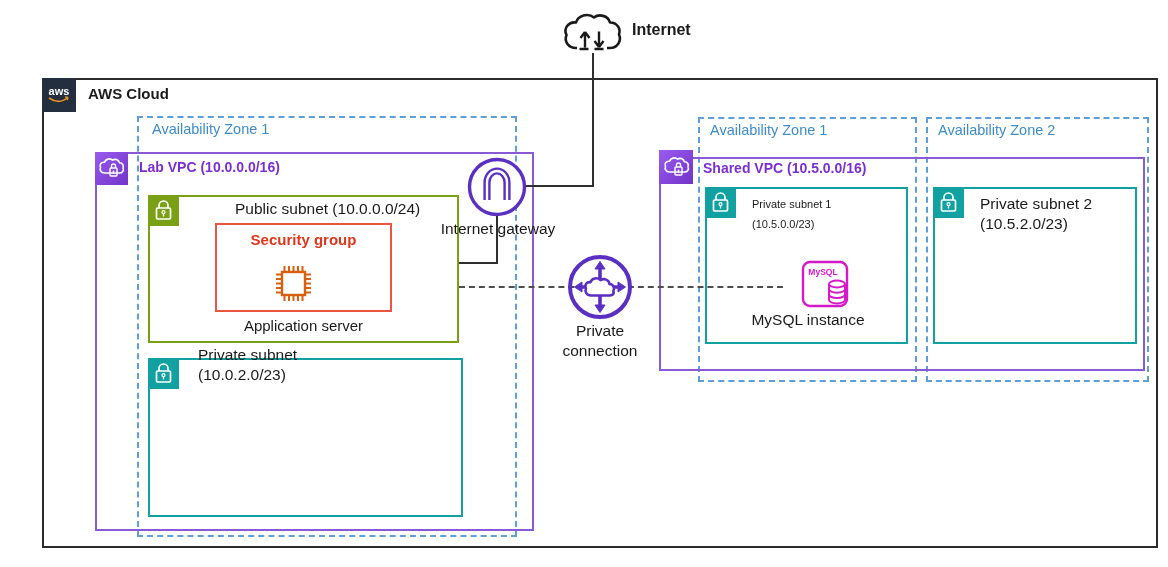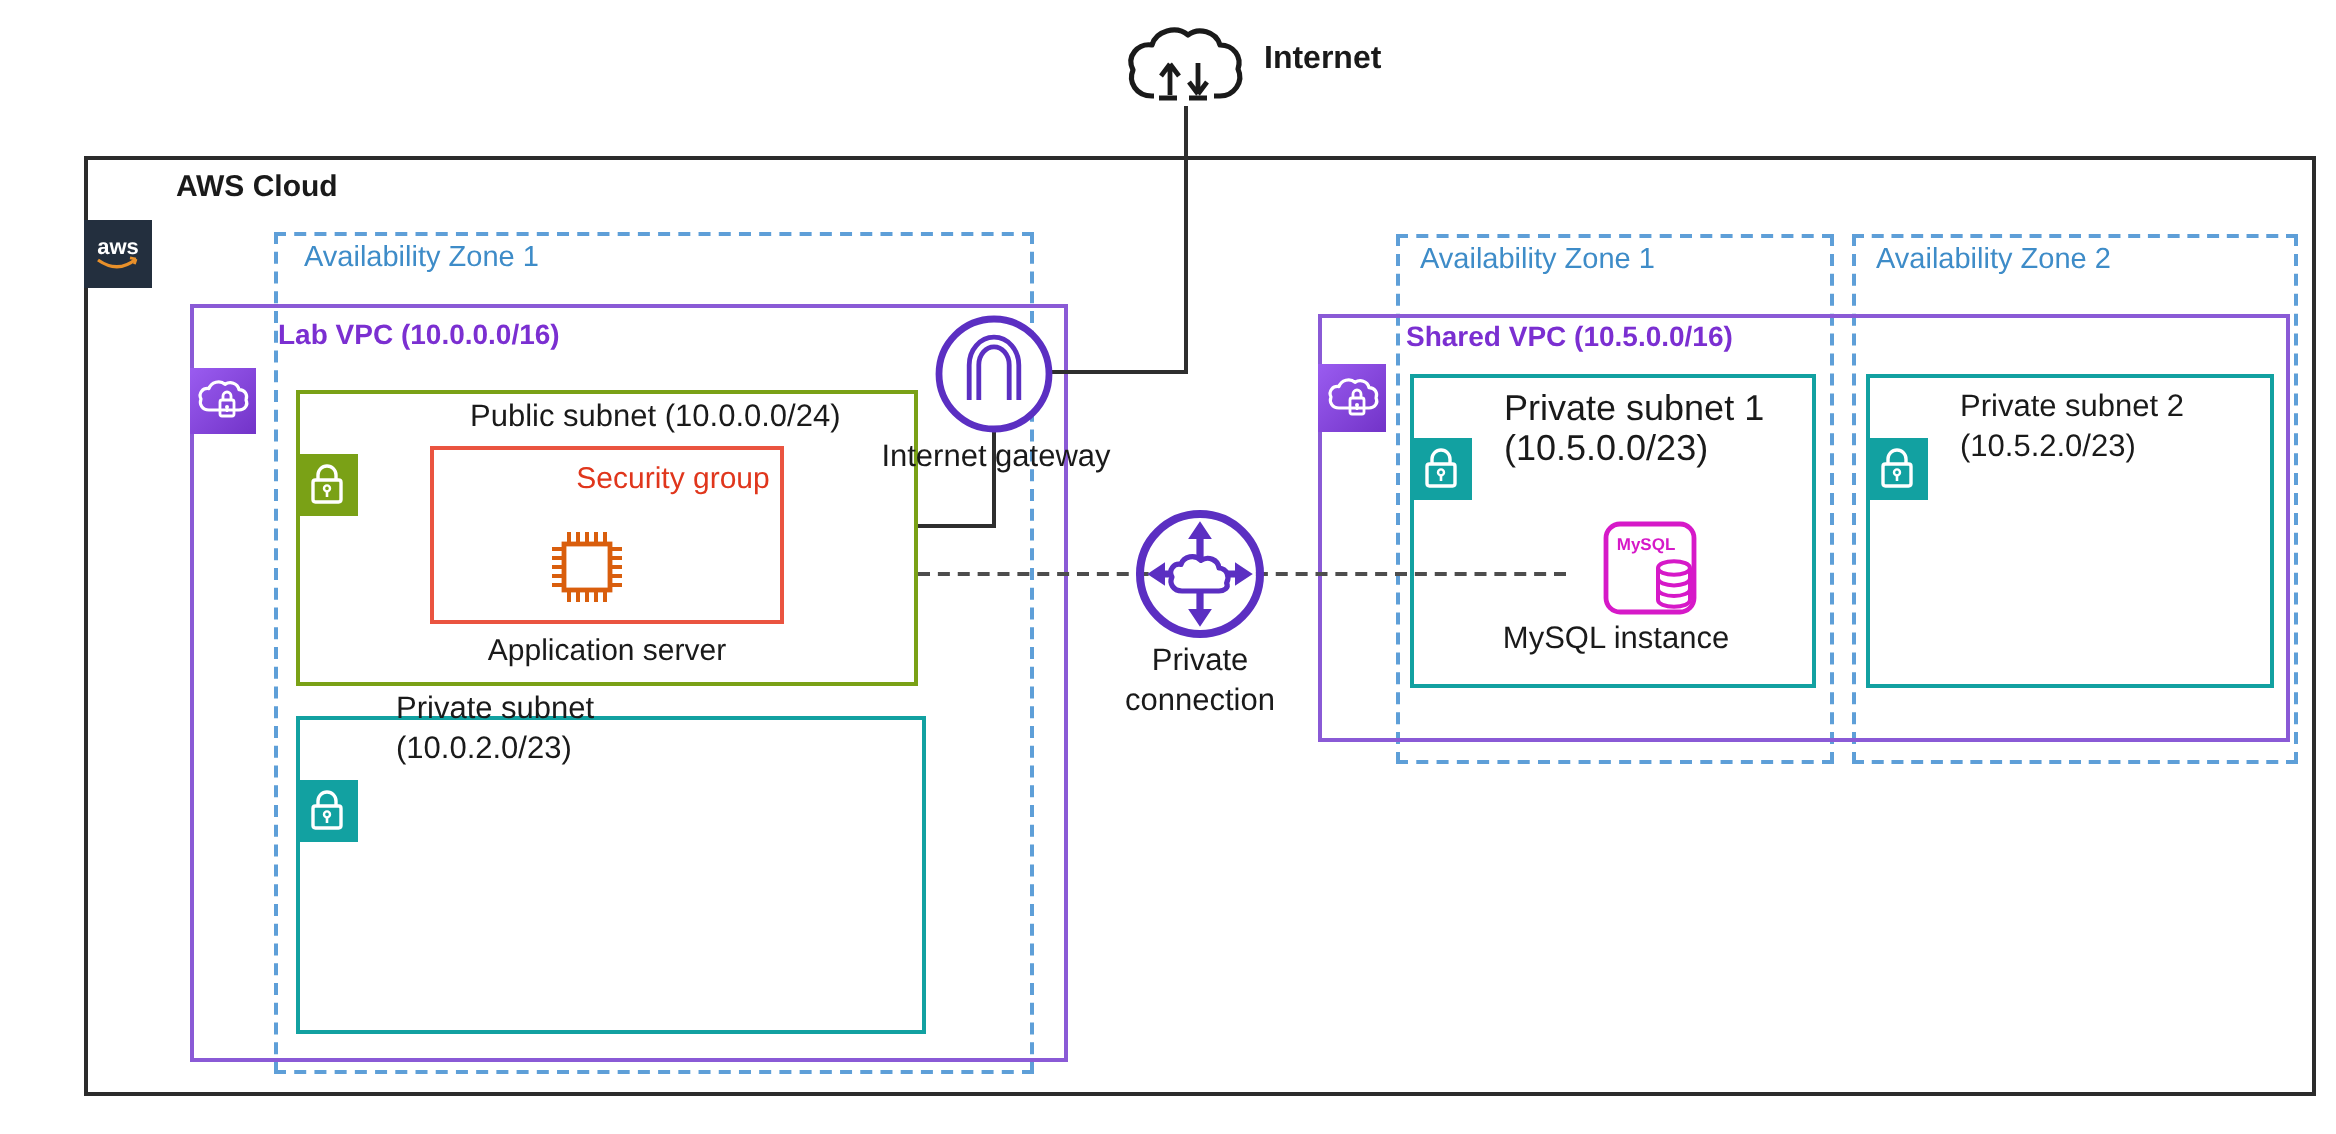--- a/index.html
+++ b/index.html
@@ -12,23 +12,23 @@
   .az { border:2px dashed #5e9fd8; }
   .vpc { border:2px solid #8a5ad6; }
   .subnet-green { border:2px solid #7aa116; }
   .subnet-teal { border:2px solid #12a1a1; }
   .sg { border:2px solid #ea5440; }
   .lbl { position:absolute; white-space:nowrap; }
   .lbl-az { color:#3e8cc8; font-weight:400; font-size:14.5px; }
   .lbl-vpc { color:#7b2fd1; font-weight:700; font-size:14px; }
   .lbl-black { color:#1a1a1a; font-size:15px; }
   .lbl-bold { font-weight:700; }
-  .lbl-sg { color:#e0361c; font-weight:400; font-size:15px;margin-left:33px; }
+  .lbl-sg { color:#e0361c; font-weight:700; font-size:15px; }
   .lbl-2line { line-height:20px; white-space:pre-line; }
-  .icon-badge { position:absolute; display:flex; align-items:center; justify-content:center;margin-top:32px; }
+  .icon-badge { position:absolute; display:flex; align-items:center; justify-content:center; }
   .badge-purple { background:linear-gradient(135deg,#9a5cf0 0%,#7233c8 100%); }
   .badge-green { background:#7aa116; }
   .badge-teal { background:#12a1a1; }
   .badge-navy { background:#232f3e; }
   .line { position:absolute; background:#2e2e2e; }
   .dashline { position:absolute; border-top:2px dashed #4d4d4d; height:0; }
   .ctr { text-align:center; }
   svg { display:block; }
 </style>
 </head>
@@ -173,21 +173,21 @@
   <div class="lbl lbl-vpc" style="left:703px; top:160px;">Shared VPC (10.5.0.0/16)</div>
 
   <div class="icon-badge badge-teal" style="left:705px; top:187px; width:31px; height:31px;">
     <svg width="21" height="23" viewBox="0 0 21 23">
       <path d="M6 9 V6.5 a4.5 4.5 0 0 1 9 0 V9" fill="none" stroke="#ffffff" stroke-width="1.7"></path>
       <rect x="3.5" y="9" width="14" height="11" rx="1.2" fill="none" stroke="#ffffff" stroke-width="1.7"></rect>
       <circle cx="10.5" cy="13.2" r="1.5" fill="none" stroke="#ffffff" stroke-width="1.2"></circle>
       <path d="M10.5 14.7 v2.8" stroke="#ffffff" stroke-width="1.3"></path>
     </svg>
   </div>
-  <div class="lbl lbl-black lbl-2line" style="left:752px; top:194px; font-size:18px;">Private subnet 1
+  <div class="lbl lbl-black lbl-2line" style="left:752px; top:194px; font-size:11px;">Private subnet 1
 (10.5.0.0/23)</div>
 
   <div class="icon-badge badge-teal" style="left:933px; top:187px; width:31px; height:31px;">
     <svg width="21" height="23" viewBox="0 0 21 23">
       <path d="M6 9 V6.5 a4.5 4.5 0 0 1 9 0 V9" fill="none" stroke="#ffffff" stroke-width="1.7"></path>
       <rect x="3.5" y="9" width="14" height="11" rx="1.2" fill="none" stroke="#ffffff" stroke-width="1.7"></rect>
       <circle cx="10.5" cy="13.2" r="1.5" fill="none" stroke="#ffffff" stroke-width="1.2"></circle>
       <path d="M10.5 14.7 v2.8" stroke="#ffffff" stroke-width="1.3"></path>
     </svg>
   </div>

